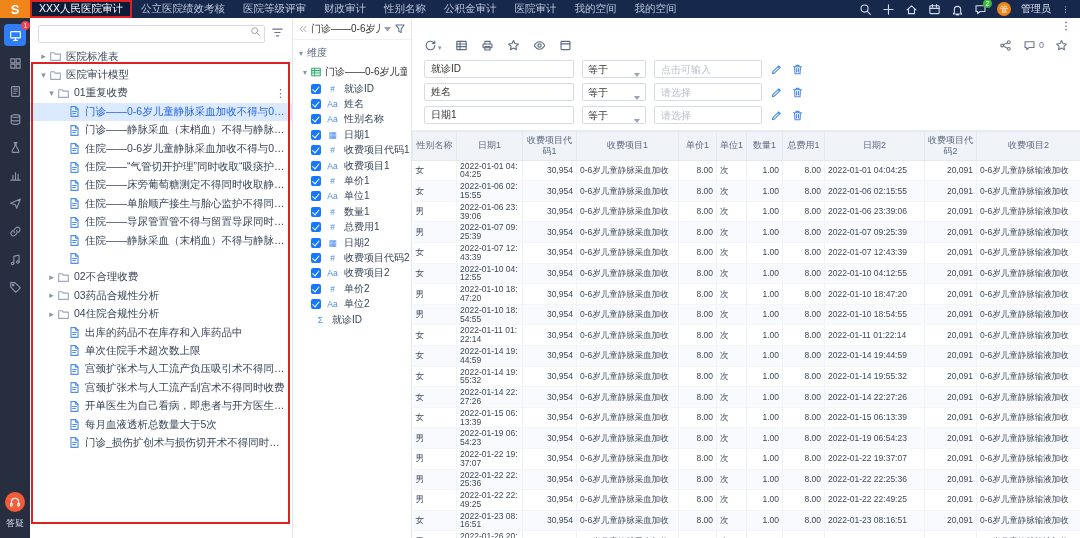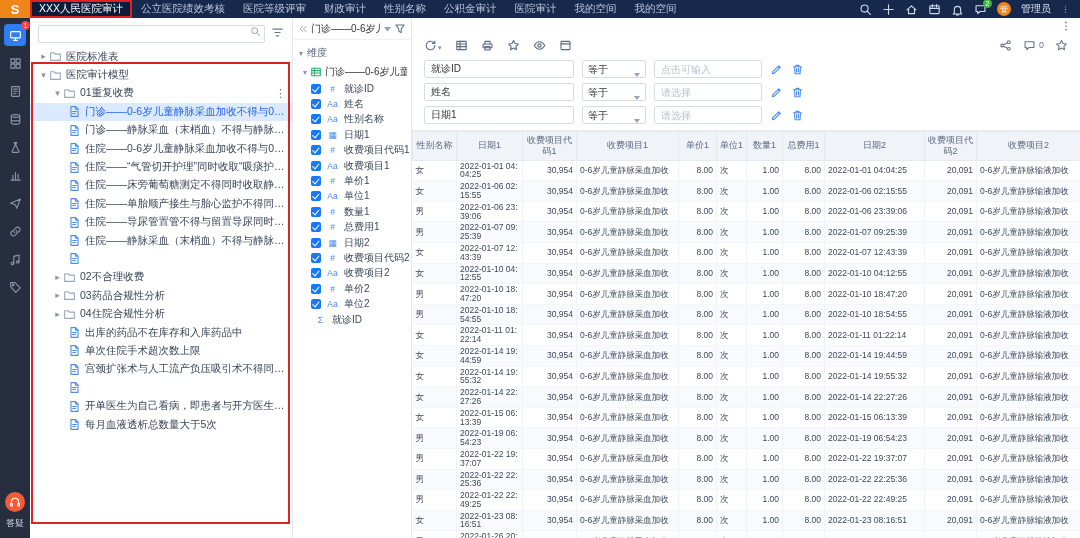--- a/index.html
+++ b/index.html
@@ -46,21 +46,21 @@
 .tree-panel{position:absolute;left:30px;top:18px;width:263px;bottom:0;background:#fff;
   border-right:1px solid #e4e8ee;overflow:hidden}
 .search-row{display:flex;align-items:center;gap:6px;padding:5px 8px 4px}
 .search-box{flex:1;position:relative}
 .search-box input{width:100%;height:18px;border:1px solid #d7dce4;border-radius:2px;font-size:10px;
   padding:0 18px 0 6px;color:#333;outline:none}
 .search-ic{position:absolute;right:4px;top:3px;width:11px;height:11px;color:#98a2b3}
 .tree-filter-ic{width:13px;height:13px;color:#6b7688;cursor:pointer;flex:0 0 13px}
 .tree{padding-top:1px}
 .titem{height:18.4px;display:flex;align-items:center;padding-right:6px;cursor:pointer;overflow:hidden}
-.titem.d0{padding-left:8px}.titem.d1{padding-left:22px}.titem.d2{padding-left:36px}
+.titem.d0{padding-left:8px}.titem.d1{padding-left:16px}.titem.d2{padding-left:36px}
 .caret{width:11px;flex:0 0 11px;color:#8a94a6;font-size:9px;line-height:1;text-align:center}
 .titem.exp>.caret::before{content:"▾"}
 .titem.col>.caret::before{content:"▸"}
 .titem.doc>.caret{flex-basis:2px;width:2px;visibility:hidden}
 .tico{width:13px;height:13px;flex:0 0 13px;margin-right:4px}
 .folder-ico{color:#9aa7bd}
 .doc-ico{color:#4d8df0}
 .tlabel{white-space:nowrap;overflow:hidden;text-overflow:ellipsis;font-size:10.5px;color:#394456}
 .titem.sel{background:#dbeafe}
 .titem.sel .tlabel{color:#2563eb}
@@ -592,20 +592,21 @@
 
         <div class="titem doc d2">
           <span class="caret"></span>
 
           <span class="tico doc-ico">
             <svg class="ic" viewBox="0 0 14 14" fill="none" stroke="currentColor" stroke-width="1.2" stroke-linecap="round" stroke-linejoin="round">
               <path d="M3.2 1.8h5l2.6 2.6v7.8H3.2z"></path>
               <path d="M8.2 1.8v2.6h2.6M5 7h4M5 9.2h3"></path>
             </svg>
           </span>
+          <span class="tlabel">宫颈扩张术与人工流产刮宫术不得同时收费</span>
 
         </div>
 
 
         <div class="titem doc d2">
           <span class="caret"></span>
 
           <span class="tico doc-ico">
             <svg class="ic" viewBox="0 0 14 14" fill="none" stroke="currentColor" stroke-width="1.2" stroke-linecap="round" stroke-linejoin="round">
               <path d="M3.2 1.8h5l2.6 2.6v7.8H3.2z"></path>
@@ -623,20 +624,32 @@
             <svg class="ic" viewBox="0 0 14 14" fill="none" stroke="currentColor" stroke-width="1.2" stroke-linecap="round" stroke-linejoin="round">
               <path d="M3.2 1.8h5l2.6 2.6v7.8H3.2z"></path>
               <path d="M8.2 1.8v2.6h2.6M5 7h4M5 9.2h3"></path>
             </svg>
           </span>
           <span class="tlabel">每月血液透析总数量大于5次</span>
 
         </div>
 
 
+        <div class="titem doc d2">
+          <span class="caret"></span>
+
+          <span class="tico doc-ico">
+            <svg class="ic" viewBox="0 0 14 14" fill="none" stroke="currentColor" stroke-width="1.2" stroke-linecap="round" stroke-linejoin="round">
+              <path d="M3.2 1.8h5l2.6 2.6v7.8H3.2z"></path>
+              <path d="M8.2 1.8v2.6h2.6M5 7h4M5 9.2h3"></path>
+            </svg>
+          </span>
+          <span class="tlabel">门诊_损伤扩创术与损伤切开术不得同时收费</span>
+
+        </div>
       </div>
   </div>
 
   <div class="fields-panel">
     <div class="fheader">
       <span class="collapse-ic">
           <svg class="ic" viewBox="0 0 14 14" fill="none" stroke="currentColor" stroke-width="1.2" stroke-linecap="round" stroke-linejoin="round">
             <path d="M6.4 3.4L3 7l3.4 3.6M11 3.4L7.6 7l3.4 3.6"></path>
           </svg>
         </span>

